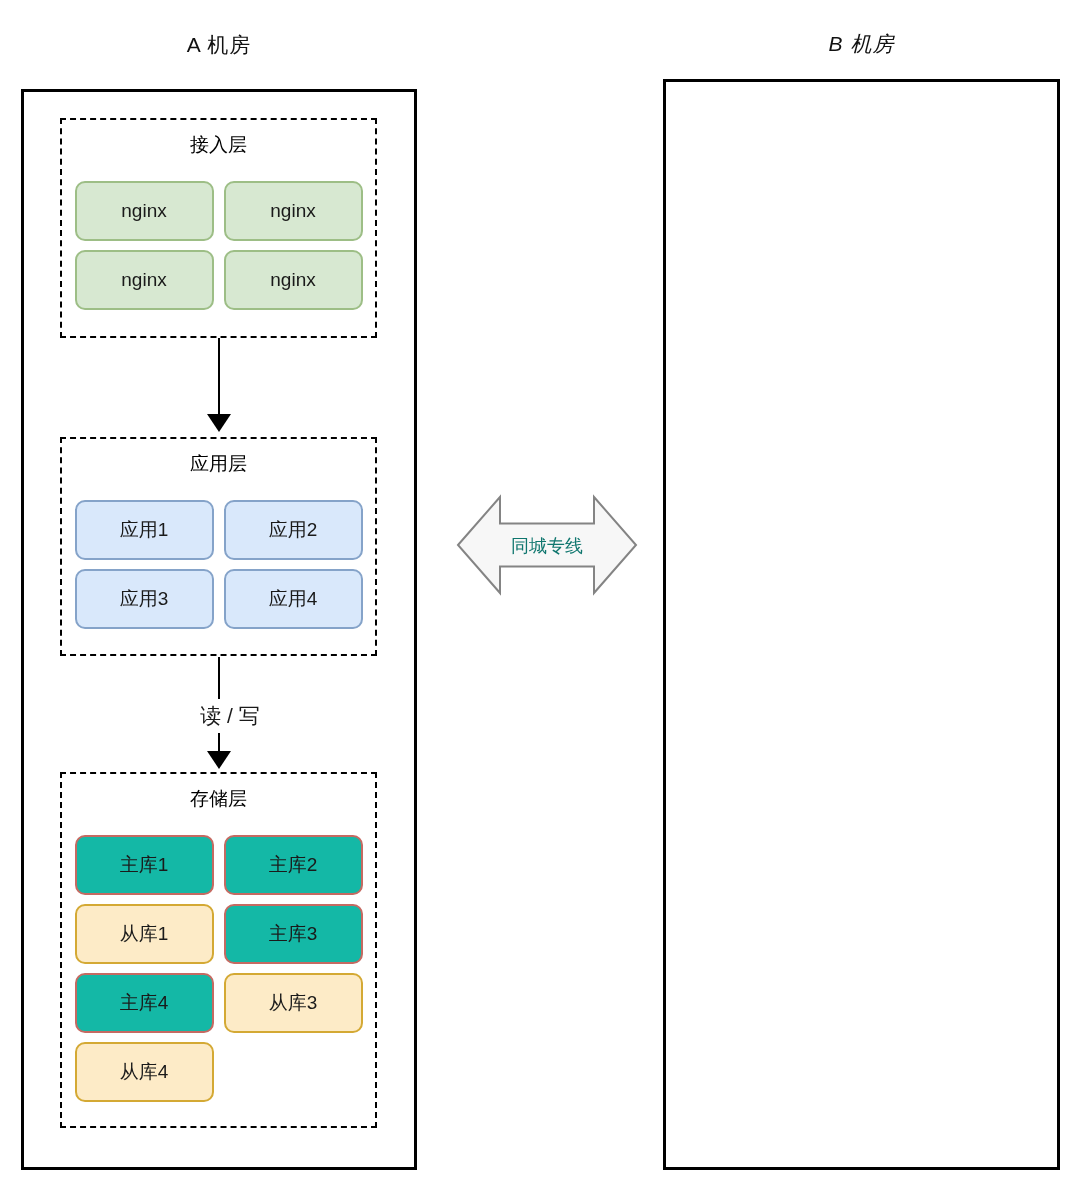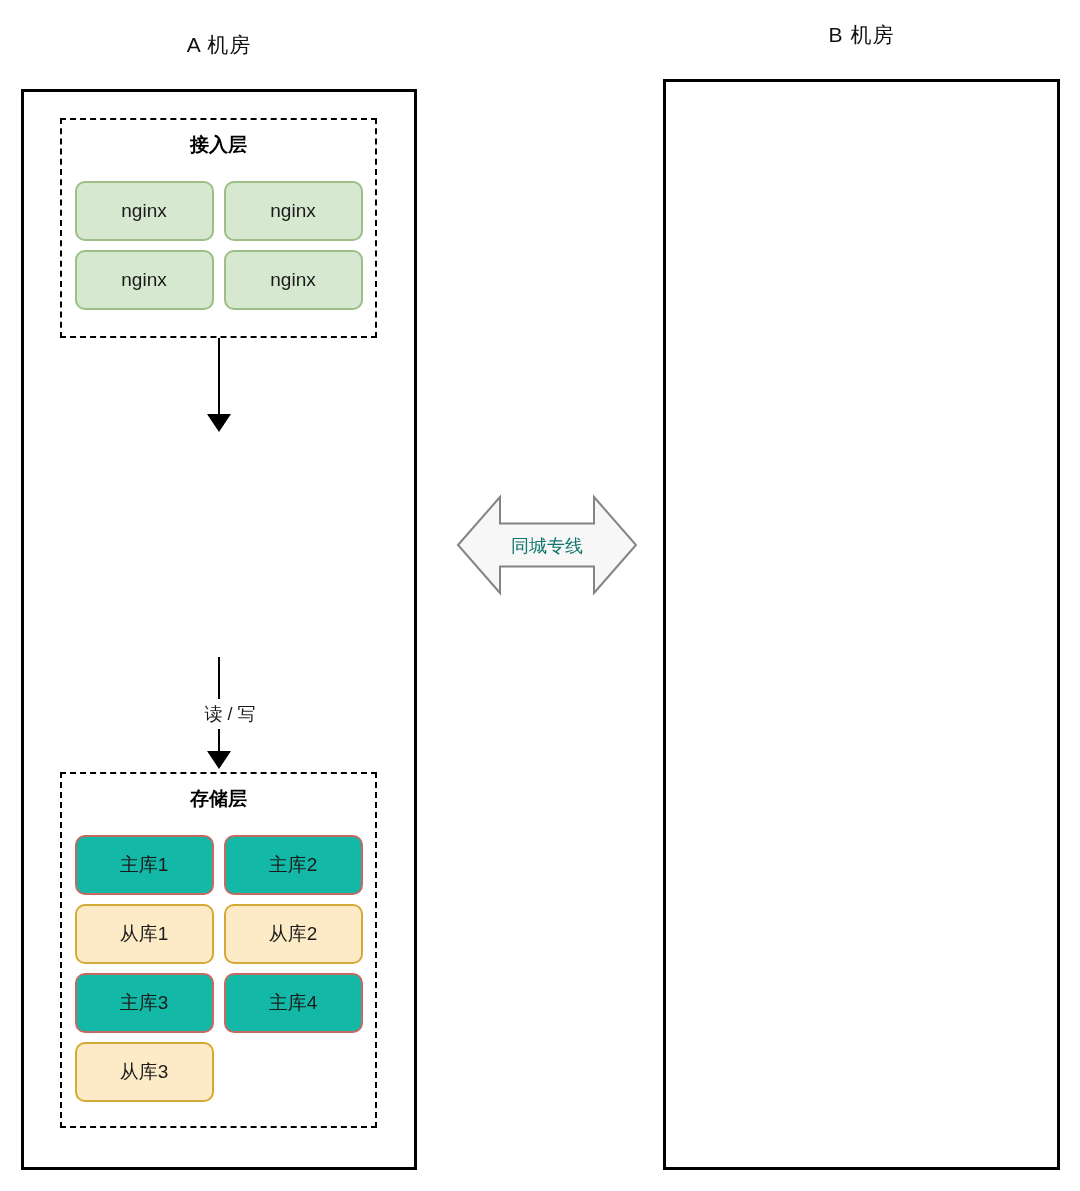--- a/index.html
+++ b/index.html
@@ -17,21 +17,21 @@
   
   .room-title {
     position: absolute;
     text-align: center;
     font-size: 21px;
     font-weight: 500;
     letter-spacing: 1px;
     color: #111111;
   }
   #title-a { left: 21px;  top: 31px; width: 396px; }
-  #title-b { left: 663px; top: 21px; width: 397px; }
+  #title-b { left: 663px; top: 30px; width: 397px; font-style: italic; }
 
   
   .room-box {
     position: absolute;
     border: 3px solid #000000;
     background: #ffffff;
   }
   #room-a { left: 21px;  top: 89px; width: 396px; height: 1081px; }
   #room-b { left: 663px; top: 79px; width: 397px; height: 1091px; }
 
@@ -41,21 +41,21 @@
     border: 2px dashed #000000;
     background: #ffffff;
   }
   #layer-access  { left: 60px; top: 118px; width: 317px; height: 220px; }
   #layer-app     { left: 60px; top: 437px; width: 317px; height: 219px; }
   #layer-storage { left: 60px; top: 772px; width: 317px; height: 356px; }
 
   .layer-title {
     text-align: center;
     font-size: 19px;
-    font-weight: 700;
+    font-weight: 400;
     margin-top: 13px;
     line-height: 24px;
   }
   .node-grid {
     display: grid;
     grid-template-columns: repeat(2, 139px);
     justify-content: center;
     column-gap: 10px;
     row-gap: 9px;
     margin-top: 24px;
@@ -94,21 +94,21 @@
   }
   #head-1 { top: 414px; }
   #head-2 { top: 751px; }
 
   .rw-label {
     position: absolute;
     left: 160px;
     top: 699px;
     width: 140px;
     text-align: center;
-    font-size: 18px;
+    font-size: 21px;
     background: #ffffff;
     padding: 3px 0;
     color: #1a1a1a;
     z-index: 2;
   }
 
   
   #link-arrow {
     position: absolute;
     left: 457px;
@@ -146,35 +146,44 @@
       <div class="node green">nginx</div>
       <div class="node green">nginx</div>
       <div class="node green">nginx</div>
       <div class="node green">nginx</div>
     </div>
   </div>
 
   <div class="vline" id="line-1"></div>
   <div class="arrowhead" id="head-1"></div>
 
+  <div class="layer" id="layer-app">
+    <div class="layer-title">应用层</div>
+    <div class="node-grid">
+      <div class="node blue">应用1</div>
+      <div class="node blue">应用2</div>
+      <div class="node blue">应用3</div>
+      <div class="node blue">应用4</div>
+    </div>
+  </div>
 
   <div class="vline" id="line-2"></div>
   <div class="arrowhead" id="head-2"></div>
   <div class="rw-label">读 / 写</div>
 
   <div class="layer" id="layer-storage">
     <div class="layer-title">存储层</div>
     <div class="node-grid">
       <div class="node master">主库1</div>
       <div class="node master">主库2</div>
       <div class="node slave">从库1</div>
-      <div class="node slave">从库2</div>
       <div class="node master">主库3</div>
       <div class="node master">主库4</div>
       <div class="node slave">从库3</div>
+      <div class="node slave">从库4</div>
     </div>
   </div>
 
   <svg id="link-arrow" viewBox="0 0 180 98">
     <polygon points="1,49 43,1 43,27.5 137,27.5 137,1 179,49 137,97 137,70.5 43,70.5 43,97" fill="#f7f7f7" stroke="#848484" stroke-width="2" stroke-linejoin="miter"></polygon>
   </svg>
   <div class="link-label">同城专线</div>
 
 </div>
 

